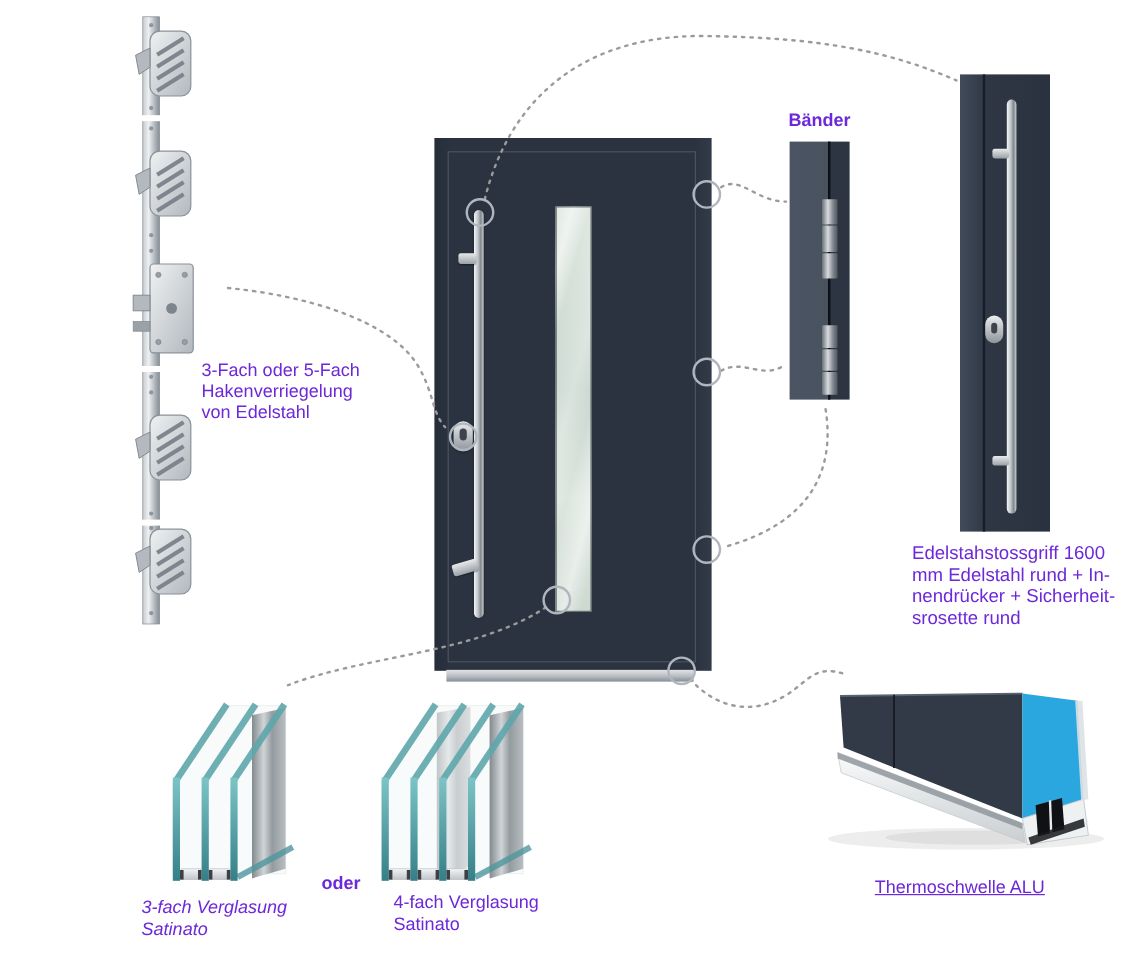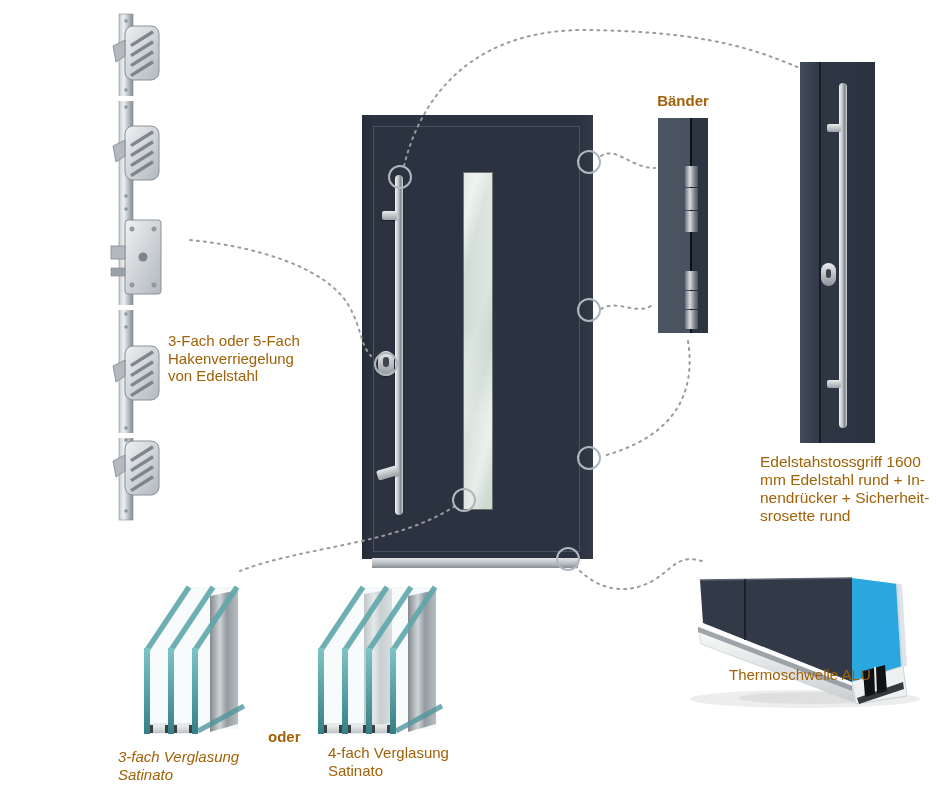--- a/index.html
+++ b/index.html
@@ -1,19 +1,19 @@
 <!DOCTYPE html>
 <html><head>
 <meta charset="utf-8">
 <style>
   html,body{margin:0;padding:0;background:#fff;}
   body{width:940px;height:800px;position:relative;overflow:hidden;
        font-family:"Liberation Sans",sans-serif;color:#111;}
   .abs{position:absolute;}
-  .label{font-size:15px;line-height:17.5px;color:#a16207;}
+  .label{font-size:15px;line-height:17.5px;color:#6d28d9;}
   .label span{display:block;}
 
   
   .main-door{left:362px;top:115px;width:231px;height:444px;
     background:linear-gradient(90deg,#262d39,#2b3340 6%,#2b3340 94%,#333b49);}
   .door-leaf{left:11px;top:11px;width:205px;height:424px;
     border:1px solid #4a5361;background:#2b3340;}
   .door-glass{left:101px;top:57px;width:30px;height:338px;
     background:
       linear-gradient(105deg, rgba(255,255,255,0) 0%, rgba(255,255,255,.55) 12%,
@@ -54,27 +54,27 @@
   .hinge-detail{left:658px;top:118px;width:50px;height:215px;
     background:linear-gradient(90deg,#4b5462 0,#49525f 64%,#2e3542 64%);}
   .hinge-seam{left:32px;top:0;width:2px;height:100%;background:#0d1016;}
   .hinge{left:27px;width:13px;display:flex;flex-direction:column;gap:1px;}
   .hinge div{flex:1;background:linear-gradient(90deg,#6a7178,#d8dbde 38%,#7e858c 72%,#4f565d);
     border-radius:1px;}
   .hinge.h1{top:48px;height:66px;}
   .hinge.h2{top:153px;height:58px;}
 
   
-  .lbl-lock{left:168px;top:300px;margin-top:32px;}
+  .lbl-lock{left:168px;top:300px;}
   .lbl-hinges{left:650px;top:92px;width:66px;text-align:center;font-weight:600;}
   .lbl-handle{left:760px;top:453px;width:190px;font-size:15.5px;line-height:18px;}
   .lbl-g3{left:118px;top:748px;font-style:italic;}
   .lbl-oder{left:268px;top:728px;font-weight:bold;}
   .lbl-g4{left:328px;top:744px;}
-  .lbl-threshold{left:729px;top:666px;}
+  .lbl-threshold{left:729px;top:731px;text-decoration:underline;}
 
   .illus{pointer-events:none;}
   #connectors{left:0;top:0;z-index:5;pointer-events:none;}
 </style>
 </head>
 <body>
 
 <svg class="abs illus" style="left:103px;top:8px;" width="72" height="515" viewBox="0 0 72 515">
   <defs>
     <linearGradient id="lsg" x1="0" y1="0" x2="1" y2="0">

